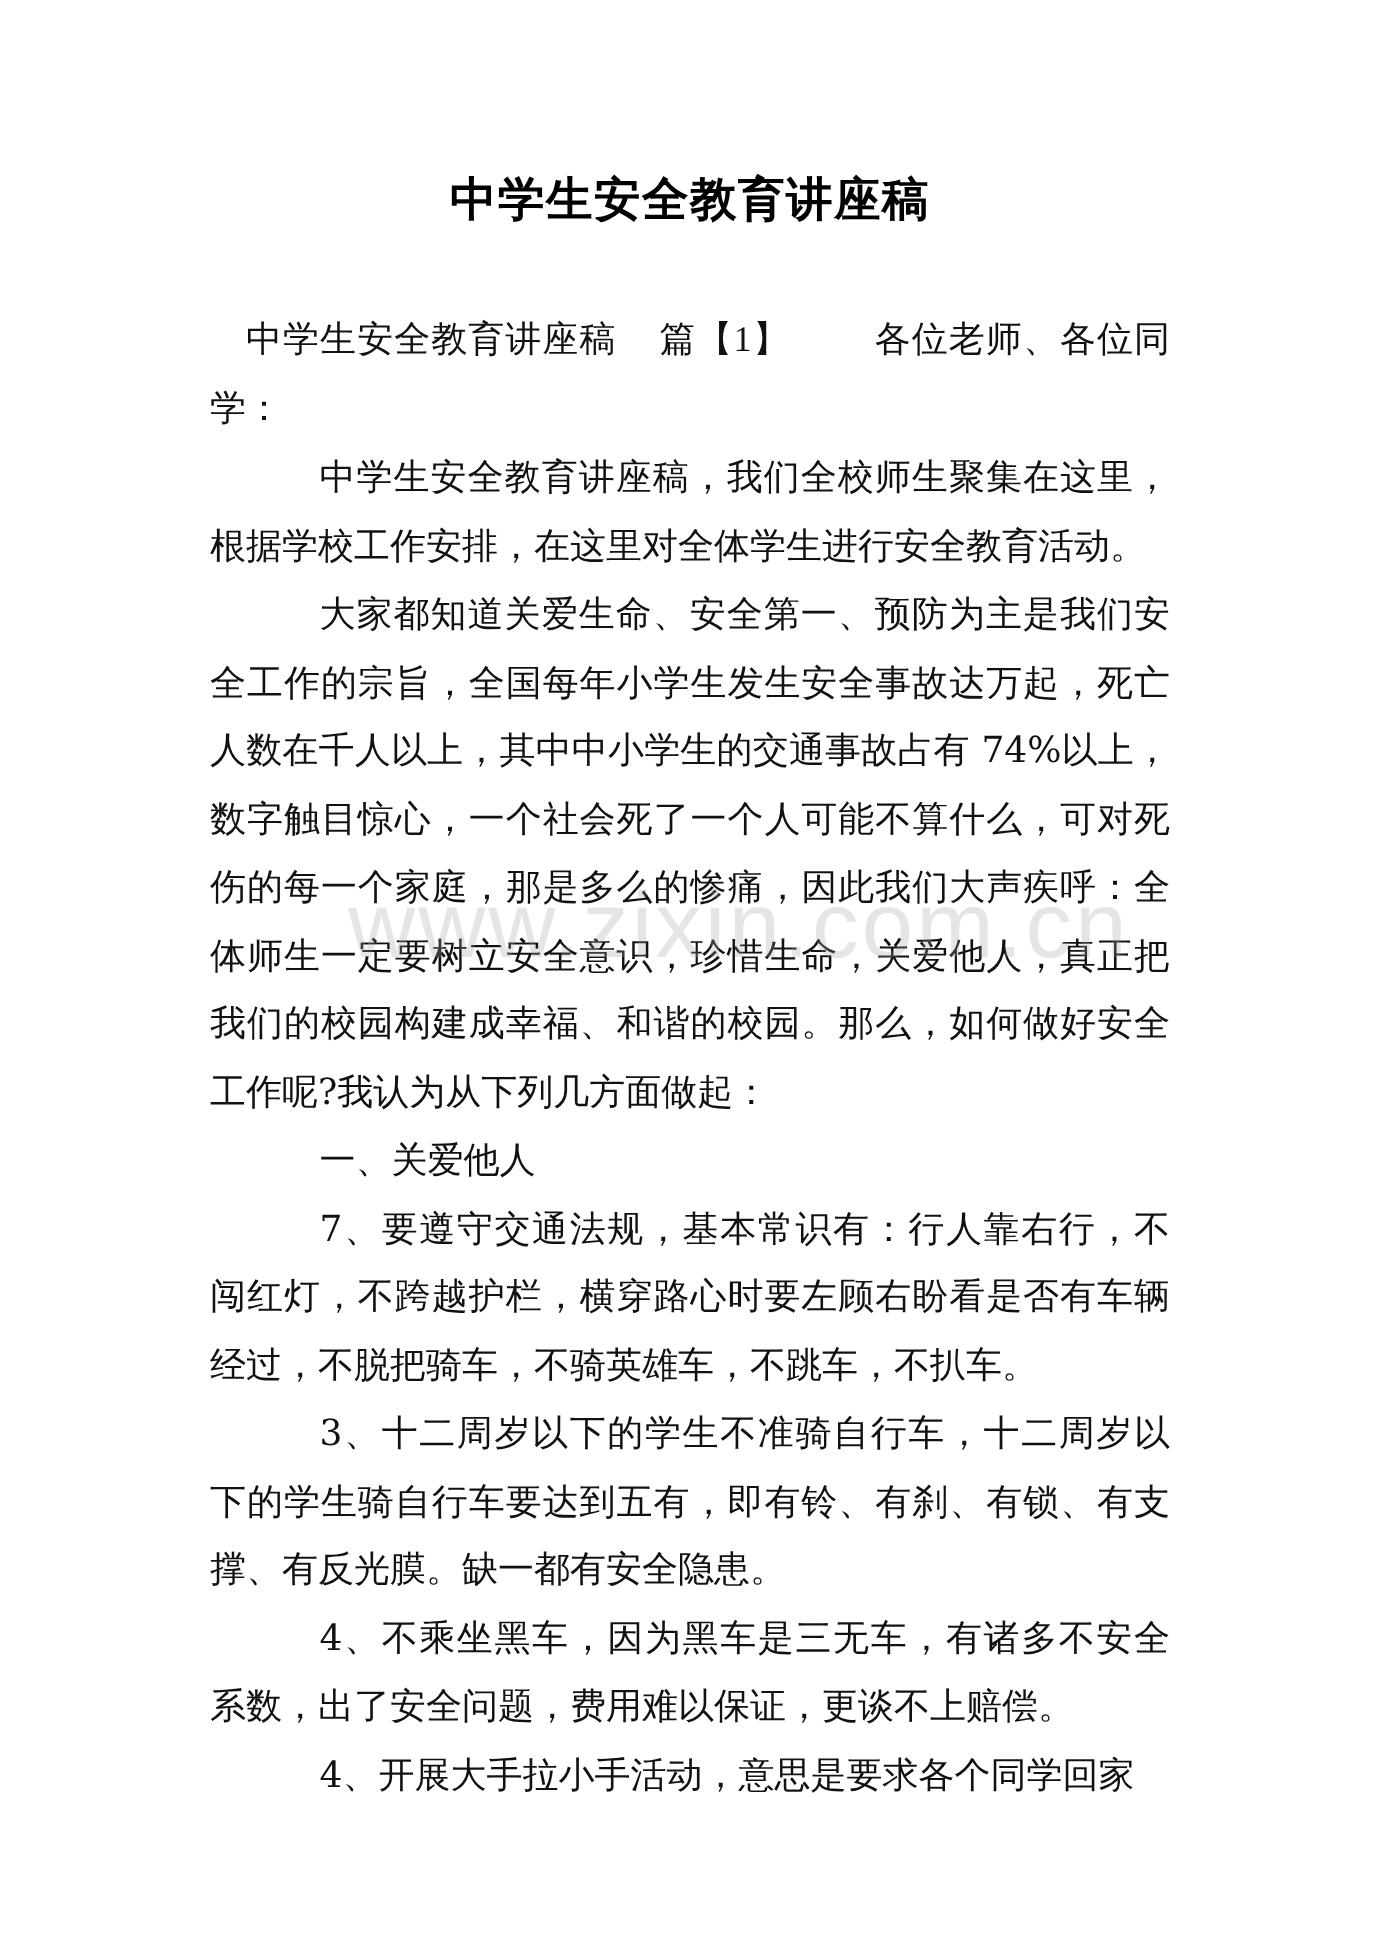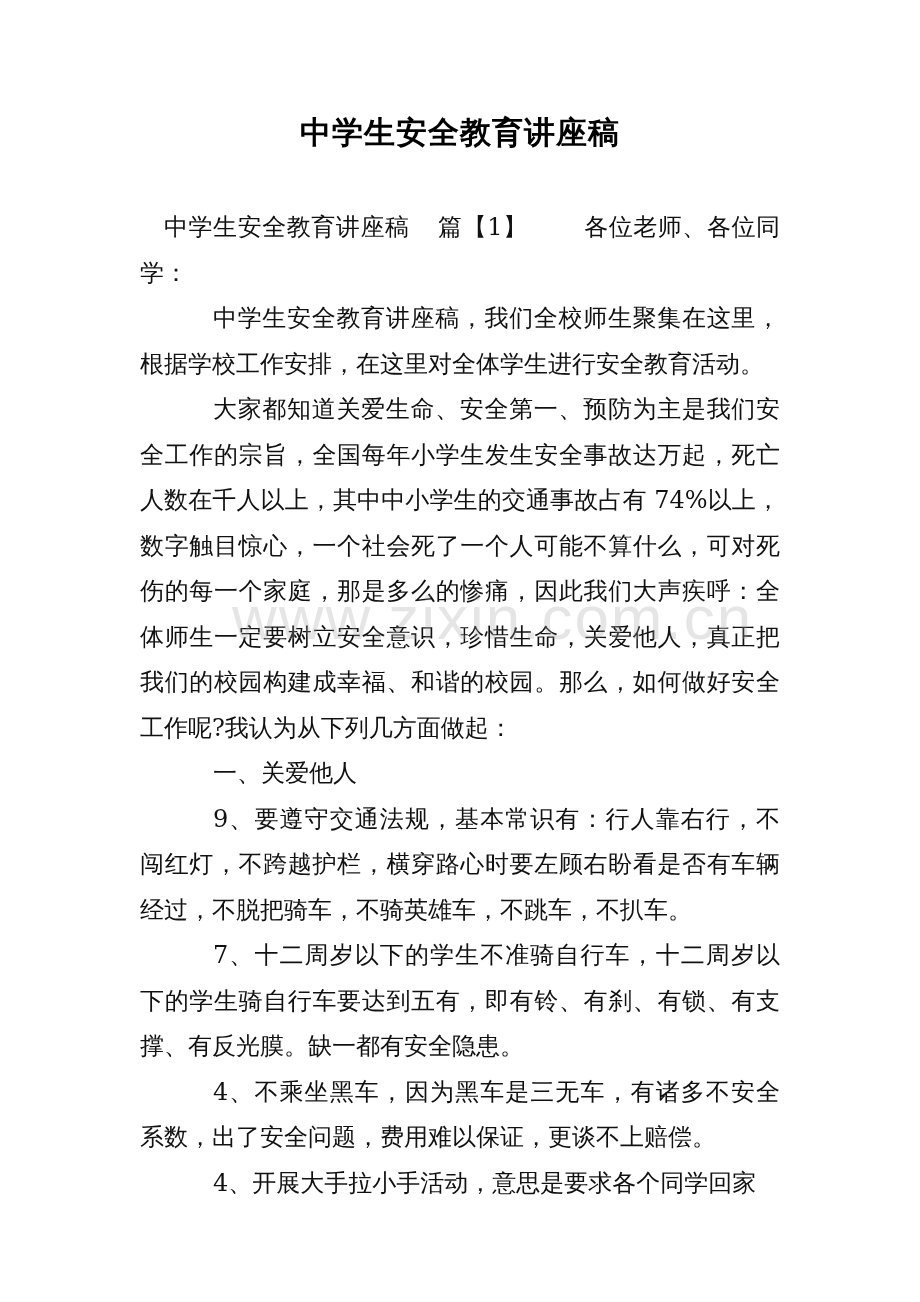--- a/index.html
+++ b/index.html
@@ -47,20 +47,21 @@
       margin: 0;
       text-align: justify;
       text-align-last: left;
       word-break: break-all;
     }
     .para.indent {
       text-indent: 73px;
     }
     .para.first {
       text-indent: 24px;
+      font-family: Liberation Serif, serif;
     }
     .gap {
       display: inline-block;
       width: 28px;
     }
     .gap-wide {
       display: inline-block;
       width: 56px;
     }
     .watermark {
@@ -87,23 +88,23 @@
   <div class="body">
 
     <p class="para first"><span>中学生安全教育讲座稿</span><span class="gap"></span><span>篇【1】</span><span class="gap-wide"></span><span>各位老师、各位同学：</span></p>
 
     <p class="para indent">中学生安全教育讲座稿，我们全校师生聚集在这里，根据学校工作安排，在这里对全体学生进行安全教育活动。</p>
 
     <p class="para indent">大家都知道关爱生命、安全第一、预防为主是我们安全工作的宗旨，全国每年小学生发生安全事故达万起，死亡人数在千人以上，其中中小学生的交通事故占有 74%以上，数字触目惊心，一个社会死了一个人可能不算什么，可对死伤的每一个家庭，那是多么的惨痛，因此我们大声疾呼：全体师生一定要树立安全意识，珍惜生命，关爱他人，真正把我们的校园构建成幸福、和谐的校园。那么，如何做好安全工作呢?我认为从下列几方面做起：</p>
 
     <p class="para indent">一、关爱他人</p>
 
-    <p class="para indent">9、要遵守交通法规，基本常识有：行人靠右行，不闯红灯，不跨越护栏，横穿路心时要左顾右盼看是否有车辆经过，不脱把骑车，不骑英雄车，不跳车，不扒车。</p>
+    <p class="para indent">7、要遵守交通法规，基本常识有：行人靠右行，不闯红灯，不跨越护栏，横穿路心时要左顾右盼看是否有车辆经过，不脱把骑车，不骑英雄车，不跳车，不扒车。</p>
 
-    <p class="para indent">7、十二周岁以下的学生不准骑自行车，十二周岁以下的学生骑自行车要达到五有，即有铃、有刹、有锁、有支撑、有反光膜。缺一都有安全隐患。</p>
+    <p class="para indent">3、十二周岁以下的学生不准骑自行车，十二周岁以下的学生骑自行车要达到五有，即有铃、有刹、有锁、有支撑、有反光膜。缺一都有安全隐患。</p>
 
     <p class="para indent">4、不乘坐黑车，因为黑车是三无车，有诸多不安全系数，出了安全问题，费用难以保证，更谈不上赔偿。</p>
 
     <p class="para indent">4、开展大手拉小手活动，意思是要求各个同学回家</p>
 
   </div>
 
   <div class="watermark">www.zixin.com.cn</div>
 
 </div>

